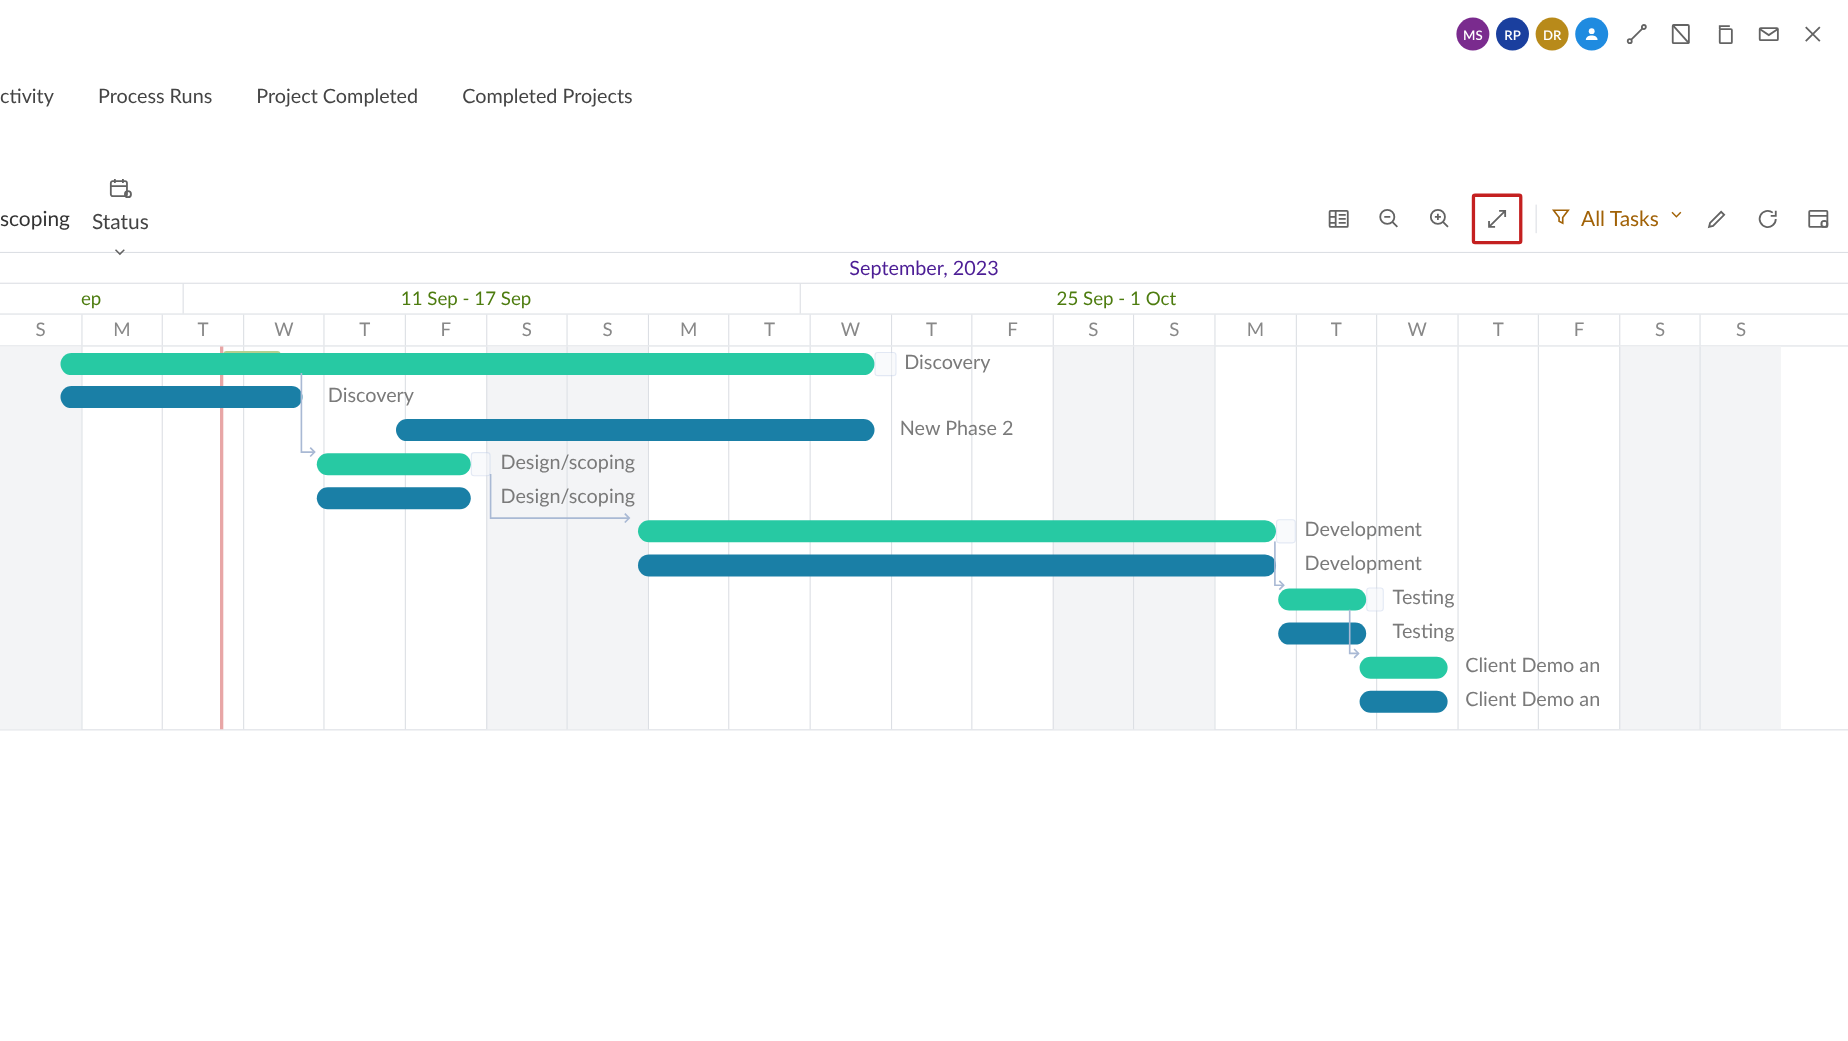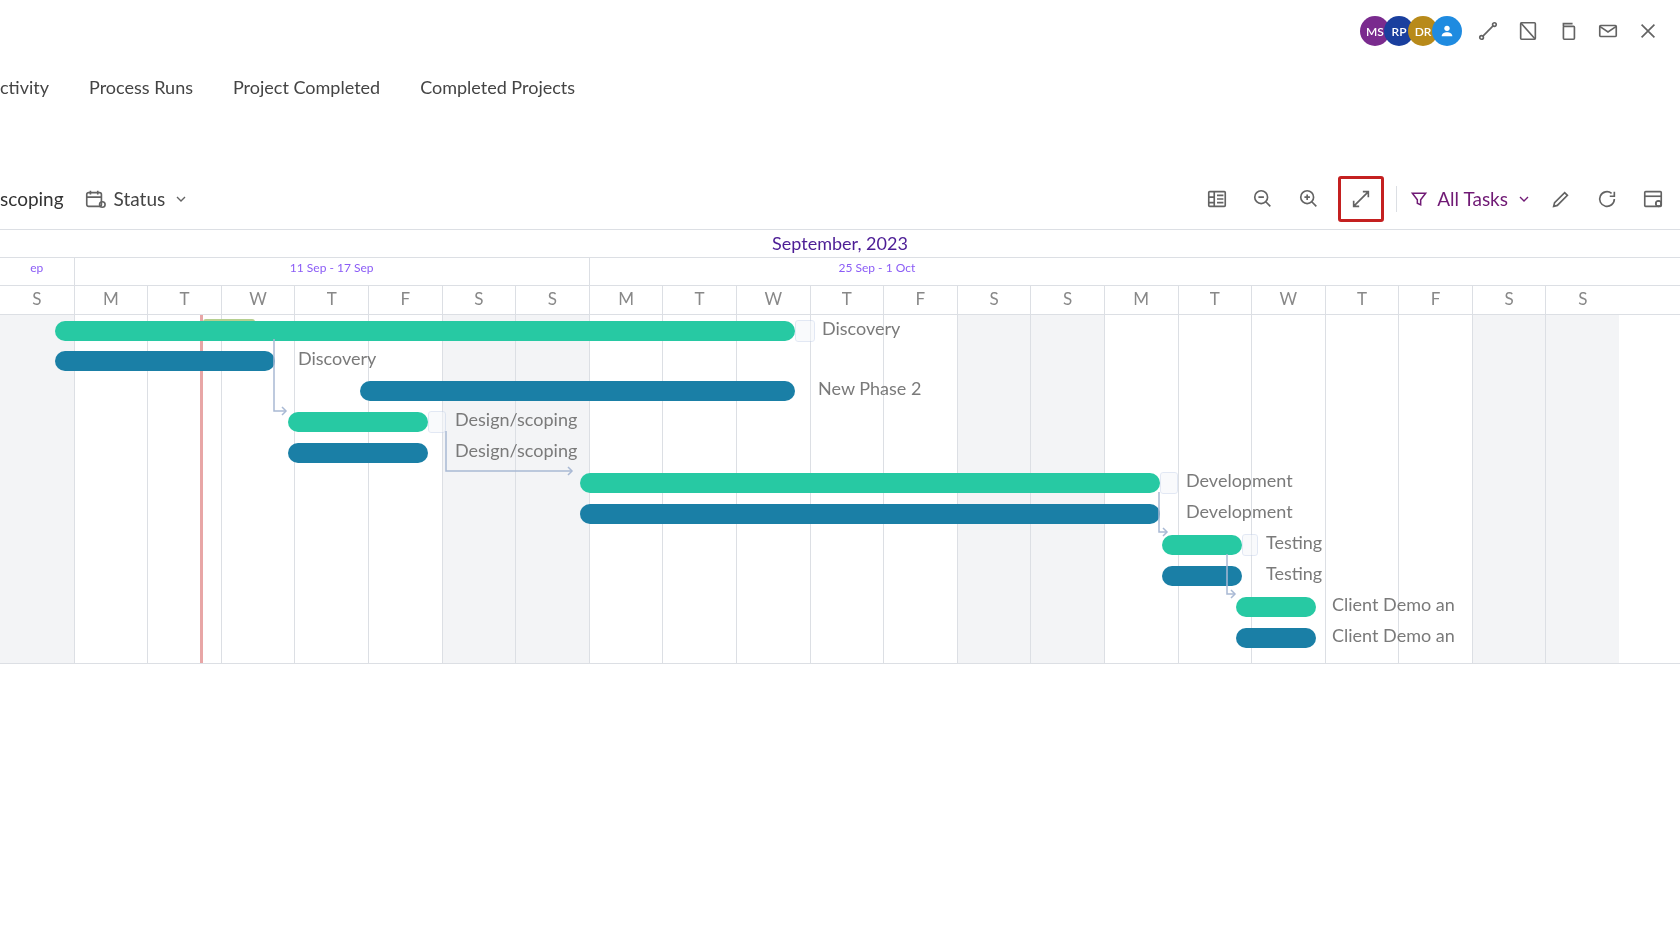--- a/index.html
+++ b/index.html
@@ -26,44 +26,44 @@
   
   .topbar{height:62px;display:flex;align-items:center;justify-content:flex-end;padding-right:18px;gap:12px;}
   .avatar{width:30px;height:30px;border-radius:50%;display:inline-flex;align-items:center;justify-content:center;color:#fff;font-size:12px;font-weight:600;}
   .av-ms{background:var(--avatar-ms);}
   .av-rp{background:var(--avatar-rp);}
   .av-dr{background:var(--avatar-dr);}
   .av-user{background:var(--avatar-user);}
   .av-user svg{width:16px;height:16px;}
   .top-icon{width:28px;height:28px;display:inline-flex;align-items:center;justify-content:center;color:var(--icon-grey);}
   .top-icon svg{width:22px;height:22px;stroke:currentColor;fill:none;stroke-width:1.8;}
-  .avatar-group{display:flex;gap:0;}
+  .avatar-group{display:flex;gap:12px;}
   .avatar-group .avatar{margin-left:-6px;}
   .avatar-group .avatar:first-child{margin-left:0;}
   
   .tabs{height:50px;display:flex;align-items:center;gap:40px;padding-left:0;font-size:18px;color:#444;}
   .tab{cursor:pointer;}
   
   .toolbar{height:62px;border-bottom:1px solid var(--grid-border);display:flex;align-items:center;justify-content:space-between;padding:0 10px 0 0;}
   .toolbar-left{display:flex;align-items:center;gap:20px;font-size:19px;color:#444;}
   .toolbar-left .partial{color:#333;}
-  .status-pick{display:flex;align-items:center;gap:8px;cursor:pointer;}
+  .status-pick{display:flex;align-items:center;gap:8px;cursor:pointer;flex-direction:column;}
   .status-pick .cal-icon{width:22px;height:22px;color:var(--icon-grey);}
   .status-pick .chev{width:16px;height:16px;color:var(--icon-grey);}
   .toolbar-right{display:flex;align-items:center;gap:12px;}
   .tb-icon{width:34px;height:34px;display:inline-flex;align-items:center;justify-content:center;color:var(--icon-grey);cursor:pointer;}
   .tb-icon svg{width:22px;height:22px;stroke:currentColor;fill:none;stroke-width:1.8;}
   .divider{width:1px;height:26px;background:var(--grid-border);}
-  .filter-select{display:flex;align-items:center;gap:8px;font-size:19px;color:#701a75;cursor:pointer;}
+  .filter-select{display:flex;gap:8px;font-size:19px;color:#a16207;cursor:pointer;}
   .highlight-box{border:3px solid var(--highlight);border-radius:3px;width:46px;height:46px;display:inline-flex;align-items:center;justify-content:center;}
   
   .gantt-wrap{position:relative;}
   .month-row{height:28px;border-bottom:1px solid var(--grid-border);text-align:center;font-size:18px;color:#4c1d95;padding-top:2px;}
   .week-row{height:28px;display:flex;border-bottom:1px solid var(--grid-border);}
-  .week-cell{flex:1 0 auto;border-left:1px solid var(--grid-border);text-align:center;font-size:12px;color:#8b5cf6;padding-top:2px;}
+  .week-cell{flex:1 0 auto;border-left:1px solid var(--grid-border);text-align:center;font-size:17px;color:#4d7c0f;padding-top:2px;margin-left:46px;}
   .week-cell:first-child{border-left:none;}
   .day-row{height:28px;display:flex;}
   .day-cell{width:73.6px;flex:0 0 73.6px;border-left:1px solid var(--grid-border);text-align:center;font-size:17px;color:var(--header-grey);padding-top:2px;}
   .day-cell:first-child{border-left:none;}
   .chart-body{position:relative;height:350px;border-top:1px solid var(--grid-border);border-bottom:1px solid var(--grid-border);}
   .grid-cols{position:absolute;inset:0;display:flex;}
   .grid-col{width:73.6px;flex:0 0 73.6px;border-left:1px solid var(--grid-border);}
   .grid-col:first-child{border-left:none;}
   .grid-col.weekend{background:var(--weekend);}
   .now-marker{position:absolute;top:0;bottom:0;width:3px;background:var(--now-line);left:200px;}

